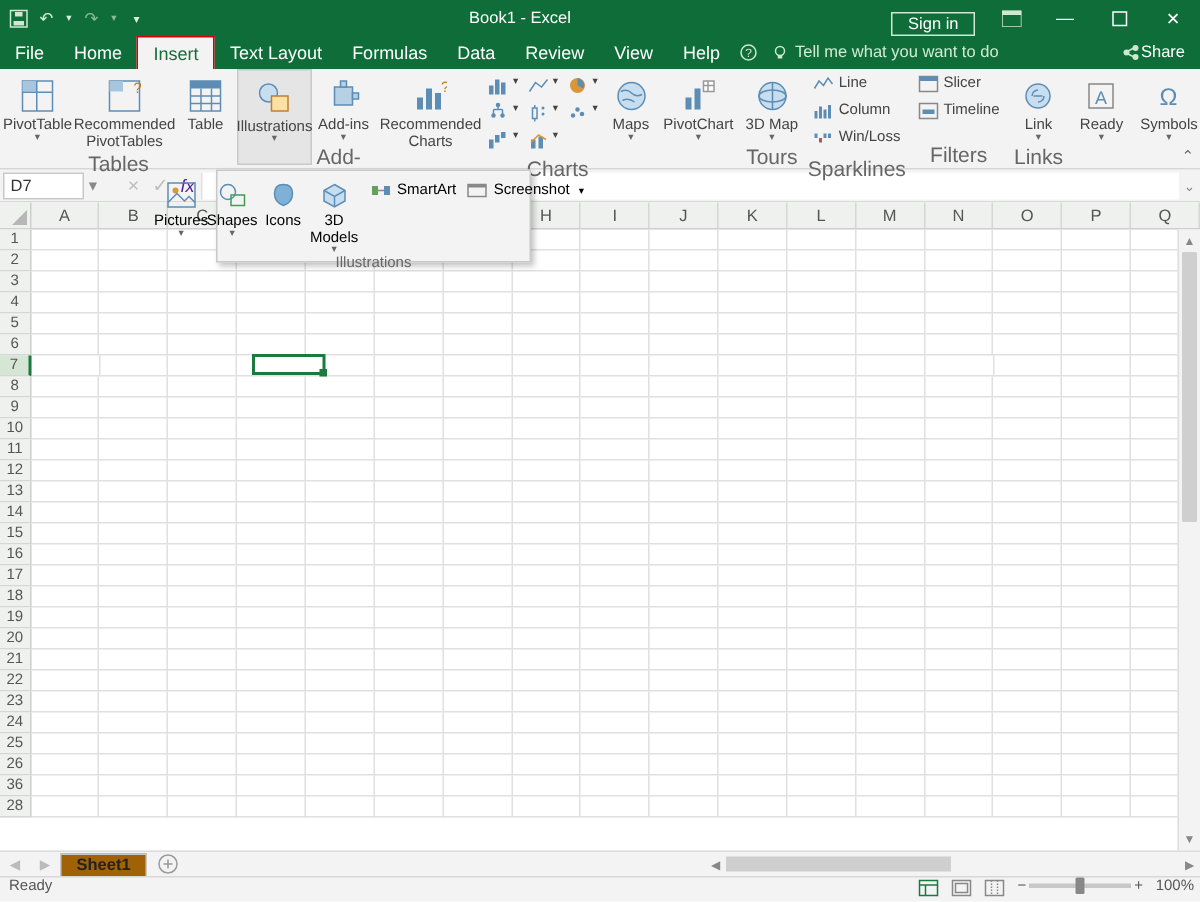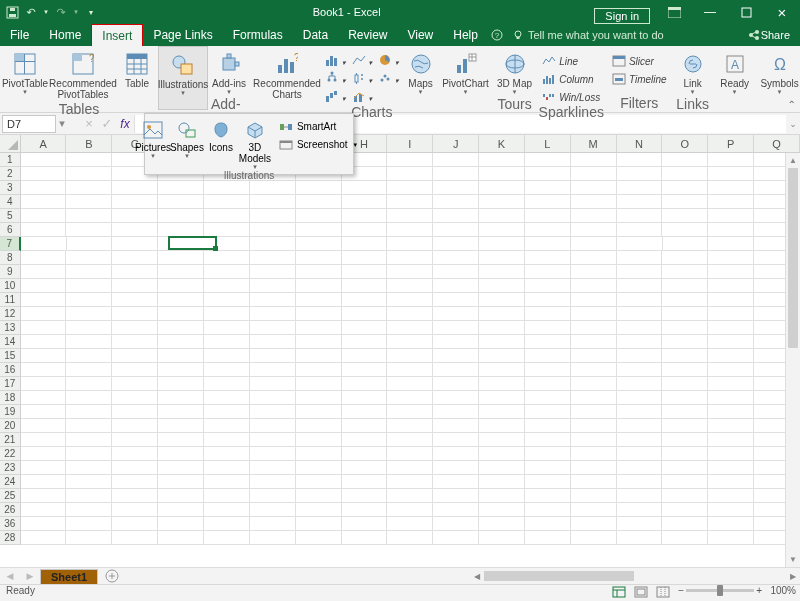--- a/index.html
+++ b/index.html
@@ -33,32 +33,32 @@
   .rib-sep { width: 1px; background: #dedede; margin: 4px 0; }
   .rib-btn { display: flex; flex-direction: column; align-items: center; width: 36px; padding-top: 2px; }
   .rib-btn.wide { width: 68px; }
   .rib-btn.med { width: 50px; }
   .rib-btn .ic { height: 28px; display: flex; align-items: center; justify-content: center; }
   .rib-btn .lbl { font-size: 10px; text-align: center; line-height: 11px; }
   .rib-btn .caret { font-size: 7px; color: #666; line-height: 6px; }
   .active-rib { background: #e5e5e5; border: 1px solid #c9c9c9; }
 
   .rib-small-col { display: flex; flex-direction: column; gap: 1px; padding-top: 2px; }
-  .rib-small { display: flex; align-items: flex-end; gap: 3px; height: 17px; font-size: 10px; padding: 0 2px; font-style: italic; }
+  .rib-small { display: flex; align-items: flex-start; gap: 3px; height: 17px; font-size: 10px; padding: 0 2px; }
   .rib-small svg { flex-shrink: 0; }
 
   .rib-collapse { position: absolute; right: 4px; bottom: 2px; font-size: 10px; color: #666; }
 
   
   .illus-pop { position: absolute; left: 144px; top: 113px; width: 210px; height: 62px; background: #f3f3f3; border: 1px solid #c9c9c9; box-shadow: 2px 2px 4px rgba(0,0,0,0.25); display: flex; z-index: 20; }
   .illus-pop .rib-group { padding: 2px 3px 1px; width: 100%; }
   .illus-pop .pop-body { display: flex; align-items: flex-start; flex: 1; }
   .illus-pop .rib-btn { width: 34px; }
   .illus-pop .rib-btn .ic { height: 24px; }
-  .illus-pop .side-col { display: flex; flex-direction: column; gap: 1px; padding: 2px 2px 0 4px; }
+  .illus-pop .side-col { display: flex; flex-direction: row; gap: 1px; padding: 2px 2px 0 4px; }
   .illus-pop .side-btn { display: flex; align-items: center; gap: 4px; font-size: 10px; height: 17px; padding: 0 3px; }
   .illus-pop .grp-lbl { text-align: center; font-size: 10px; color: #666; padding-bottom: 1px; }
 
   
   .fbar { height: 22px; background: #f3f3f3; border-bottom: 1px solid #d8d8d8; display: flex; align-items: center; font-size: 11px; color: #333; }
   .namebox { width: 54px; height: 18px; border: 1px solid #c8c8c8; margin-left: 2px; background: #fff; display: flex; align-items: center; padding-left: 4px; }
   .name-dd { width: 12px; text-align: center; color: #888; }
   .fb-sep { width: 12px; }
   .fb-ic { width: 18px; color: #bdbdbd; text-align: center; font-size: 13px; }
   .fb-fx { width: 18px; font-style: italic; font-size: 12px; color: #4c1d95; text-align: center; }
@@ -143,21 +143,21 @@
         </svg>
     </div>
     <div class="tb-btn">×</div>
   </div>
 </div>
 
 <div class="menubar">
   <div class="menu-item">File</div>
   <div class="menu-item">Home</div>
   <div class="menu-item active">Insert</div>
-  <div class="menu-item">Page Links</div>
+  <div class="menu-item">Text Layout</div>
   <div class="menu-item">Formulas</div>
   <div class="menu-item">Data</div>
   <div class="menu-item">Review</div>
   <div class="menu-item">View</div>
   <div class="menu-item">Help</div>
   <div class="help-q">
     <svg width="14" height="14">
         <circle cx="7" cy="7" r="5" fill="none" stroke="#cde9cd"></circle>
         <text x="7" y="10" font-size="8" text-anchor="middle" fill="#cde9cd">?</text>
       </svg>

